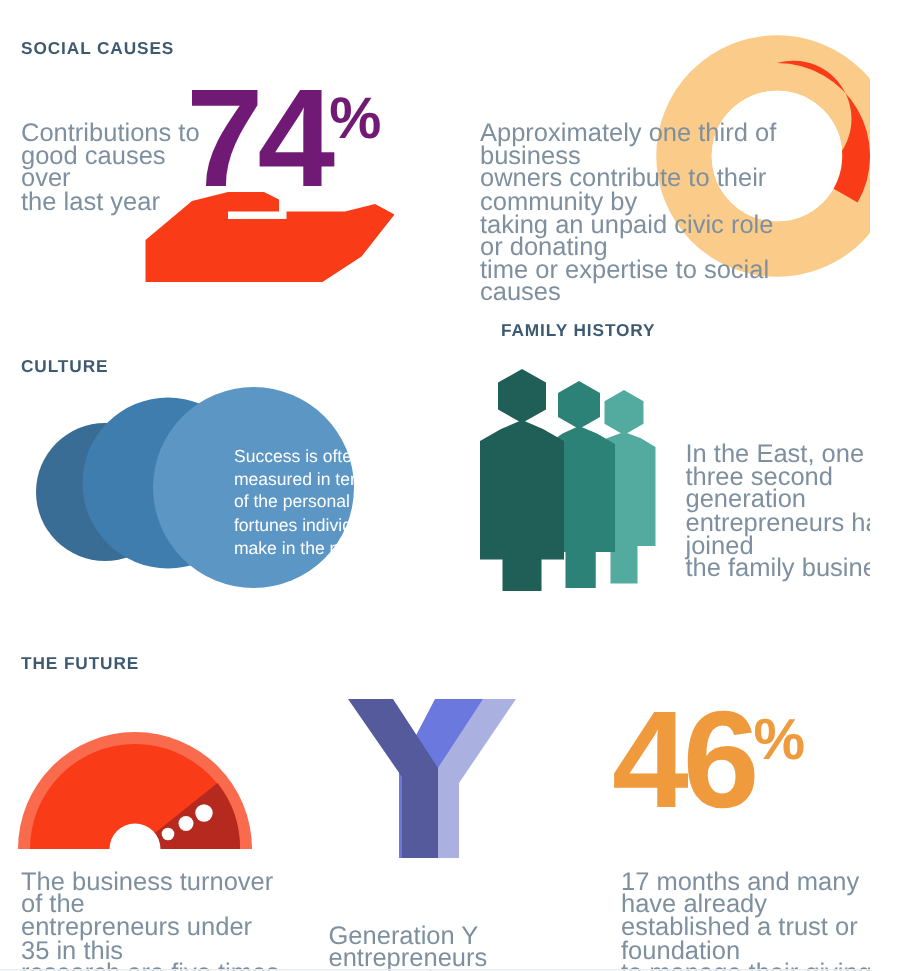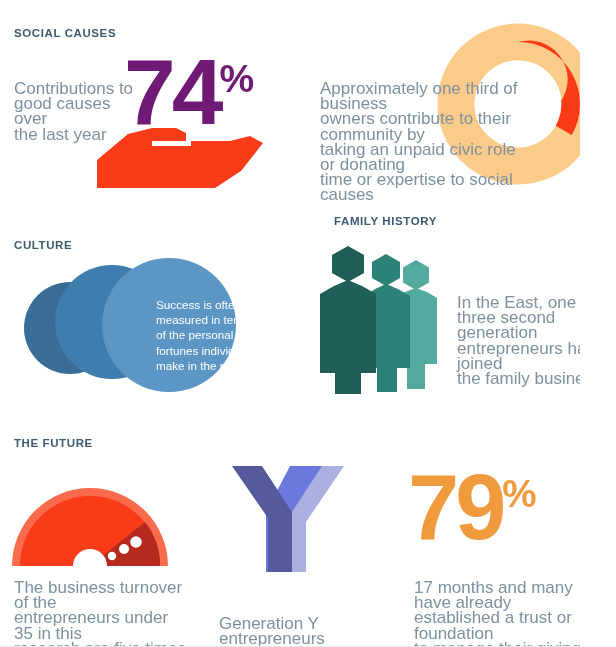--- a/index.html
+++ b/index.html
@@ -208,21 +208,21 @@
 
         <path d="M0 0 L30 0 L60 46 L60 106 L36 106 L36 52 Z" fill="#545a9c"></path>
       </svg>
     </div>
 
     <div class="body-text" style="left:219px; top:616px; width:160px;">Generation Y entrepreneurs
 re-write the philosophy
 for success</div>
 
     <div class="bignum" style="left:408px; top:461px; font-size:92px; color:#f09a3e;">
-      <span>79</span><span class="pct">%</span>
+      <span>46</span><span class="pct">%</span>
     </div>
 
     <div class="body-text" style="left:414px; top:580px; width:200px;">17 months and many have already
 established a trust or foundation
 to manage their giving, or
 undertaken social investment</div>
   </div>
 
   <div class="bottom-rule"></div>
 </div>

